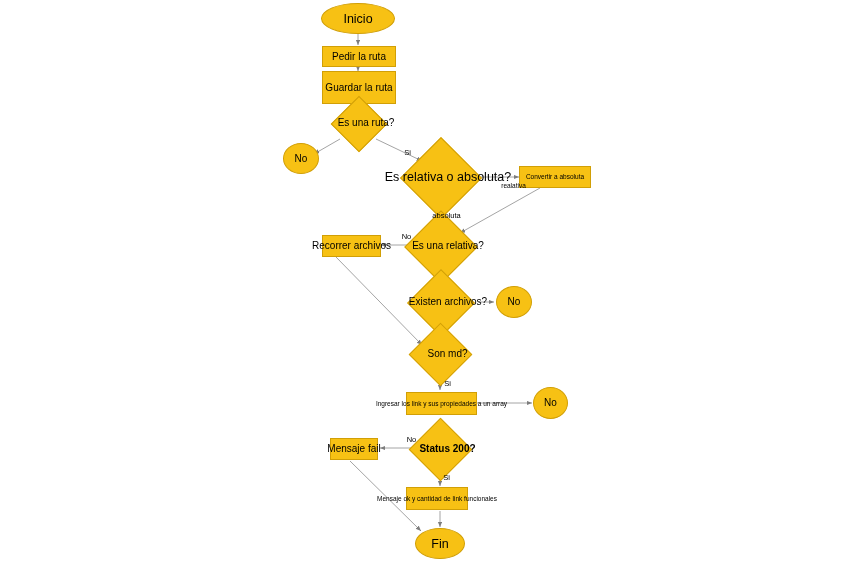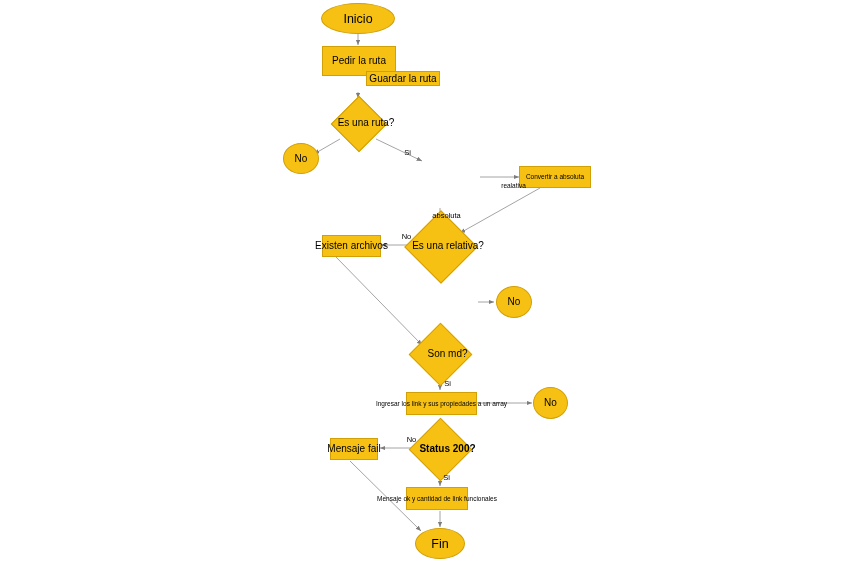--- a/index.html
+++ b/index.html
@@ -142,51 +142,59 @@
       <line x1="350" y1="461" x2="421" y2="531"></line>
 
       <line x1="440" y1="511" x2="440" y2="527"></line>
     </g>
   </svg>
 
   <div class="node ellipse" style="left:321px;top:3px;width:74px;height:31px;">
     <span class="lbl f16">Inicio</span>
   </div>
 
-  <div class="node rect" style="left:322px;top:46px;width:74px;height:30px;">
+  <div class="node rect" style="left:322px;top:46px;width:74px;height:21px;">
     <span class="lbl f13">Pedir la ruta</span>
   </div>
 
-  <div class="node rect" style="left:322px;top:71px;width:74px;height:15px;margin-left:44px;">
+  <div class="node rect" style="left:322px;top:71px;width:74px;height:33px;">
     <span class="lbl f13">Guardar la ruta</span>
   </div>
 
   <div class="diamond-wrap" style="left:339px;top:104px;width:38px;height:38px;">
     <div class="diamond"></div>
     <span class="lbl f13">Es una ruta?</span>
   </div>
 
   <div class="node ellipse" style="left:283px;top:143px;width:36px;height:31px;">
     <span class="lbl f13">No</span>
   </div>
 
+  <div class="diamond-wrap" style="left:412px;top:149px;width:56px;height:56px;">
+    <div class="diamond"></div>
+    <span class="lbl f16">Es relativa o absoluta?</span>
+  </div>
 
   <div class="node rect" style="left:519px;top:166px;width:72px;height:22px;">
     <span class="lbl f9">Convertir a absoluta</span>
   </div>
 
   <div class="diamond-wrap" style="left:415px;top:221px;width:50px;height:50px;">
     <div class="diamond"></div>
     <span class="lbl f13">Es una relativa?</span>
   </div>
 
   <div class="node rect" style="left:322px;top:235px;width:59px;height:22px;">
-    <span class="lbl f13">Existen archivos</span>
-  </div>
-
+    <span class="lbl f13">Recorrer archivos</span>
+  </div>
+
+  <div class="diamond-wrap" style="left:417px;top:279px;width:46px;height:46px;">
+    <div class="diamond"></div>
+    <span class="lbl f13">Existen archivos?</span>
+  </div>
 
   <div class="node ellipse" style="left:496px;top:286px;width:36px;height:32px;">
     <span class="lbl f13">No</span>
   </div>
 
   <div class="diamond-wrap" style="left:418px;top:332px;width:43px;height:43px;">
     <div class="diamond"></div>
     <span class="lbl f13">Son md?</span>
   </div>
 

